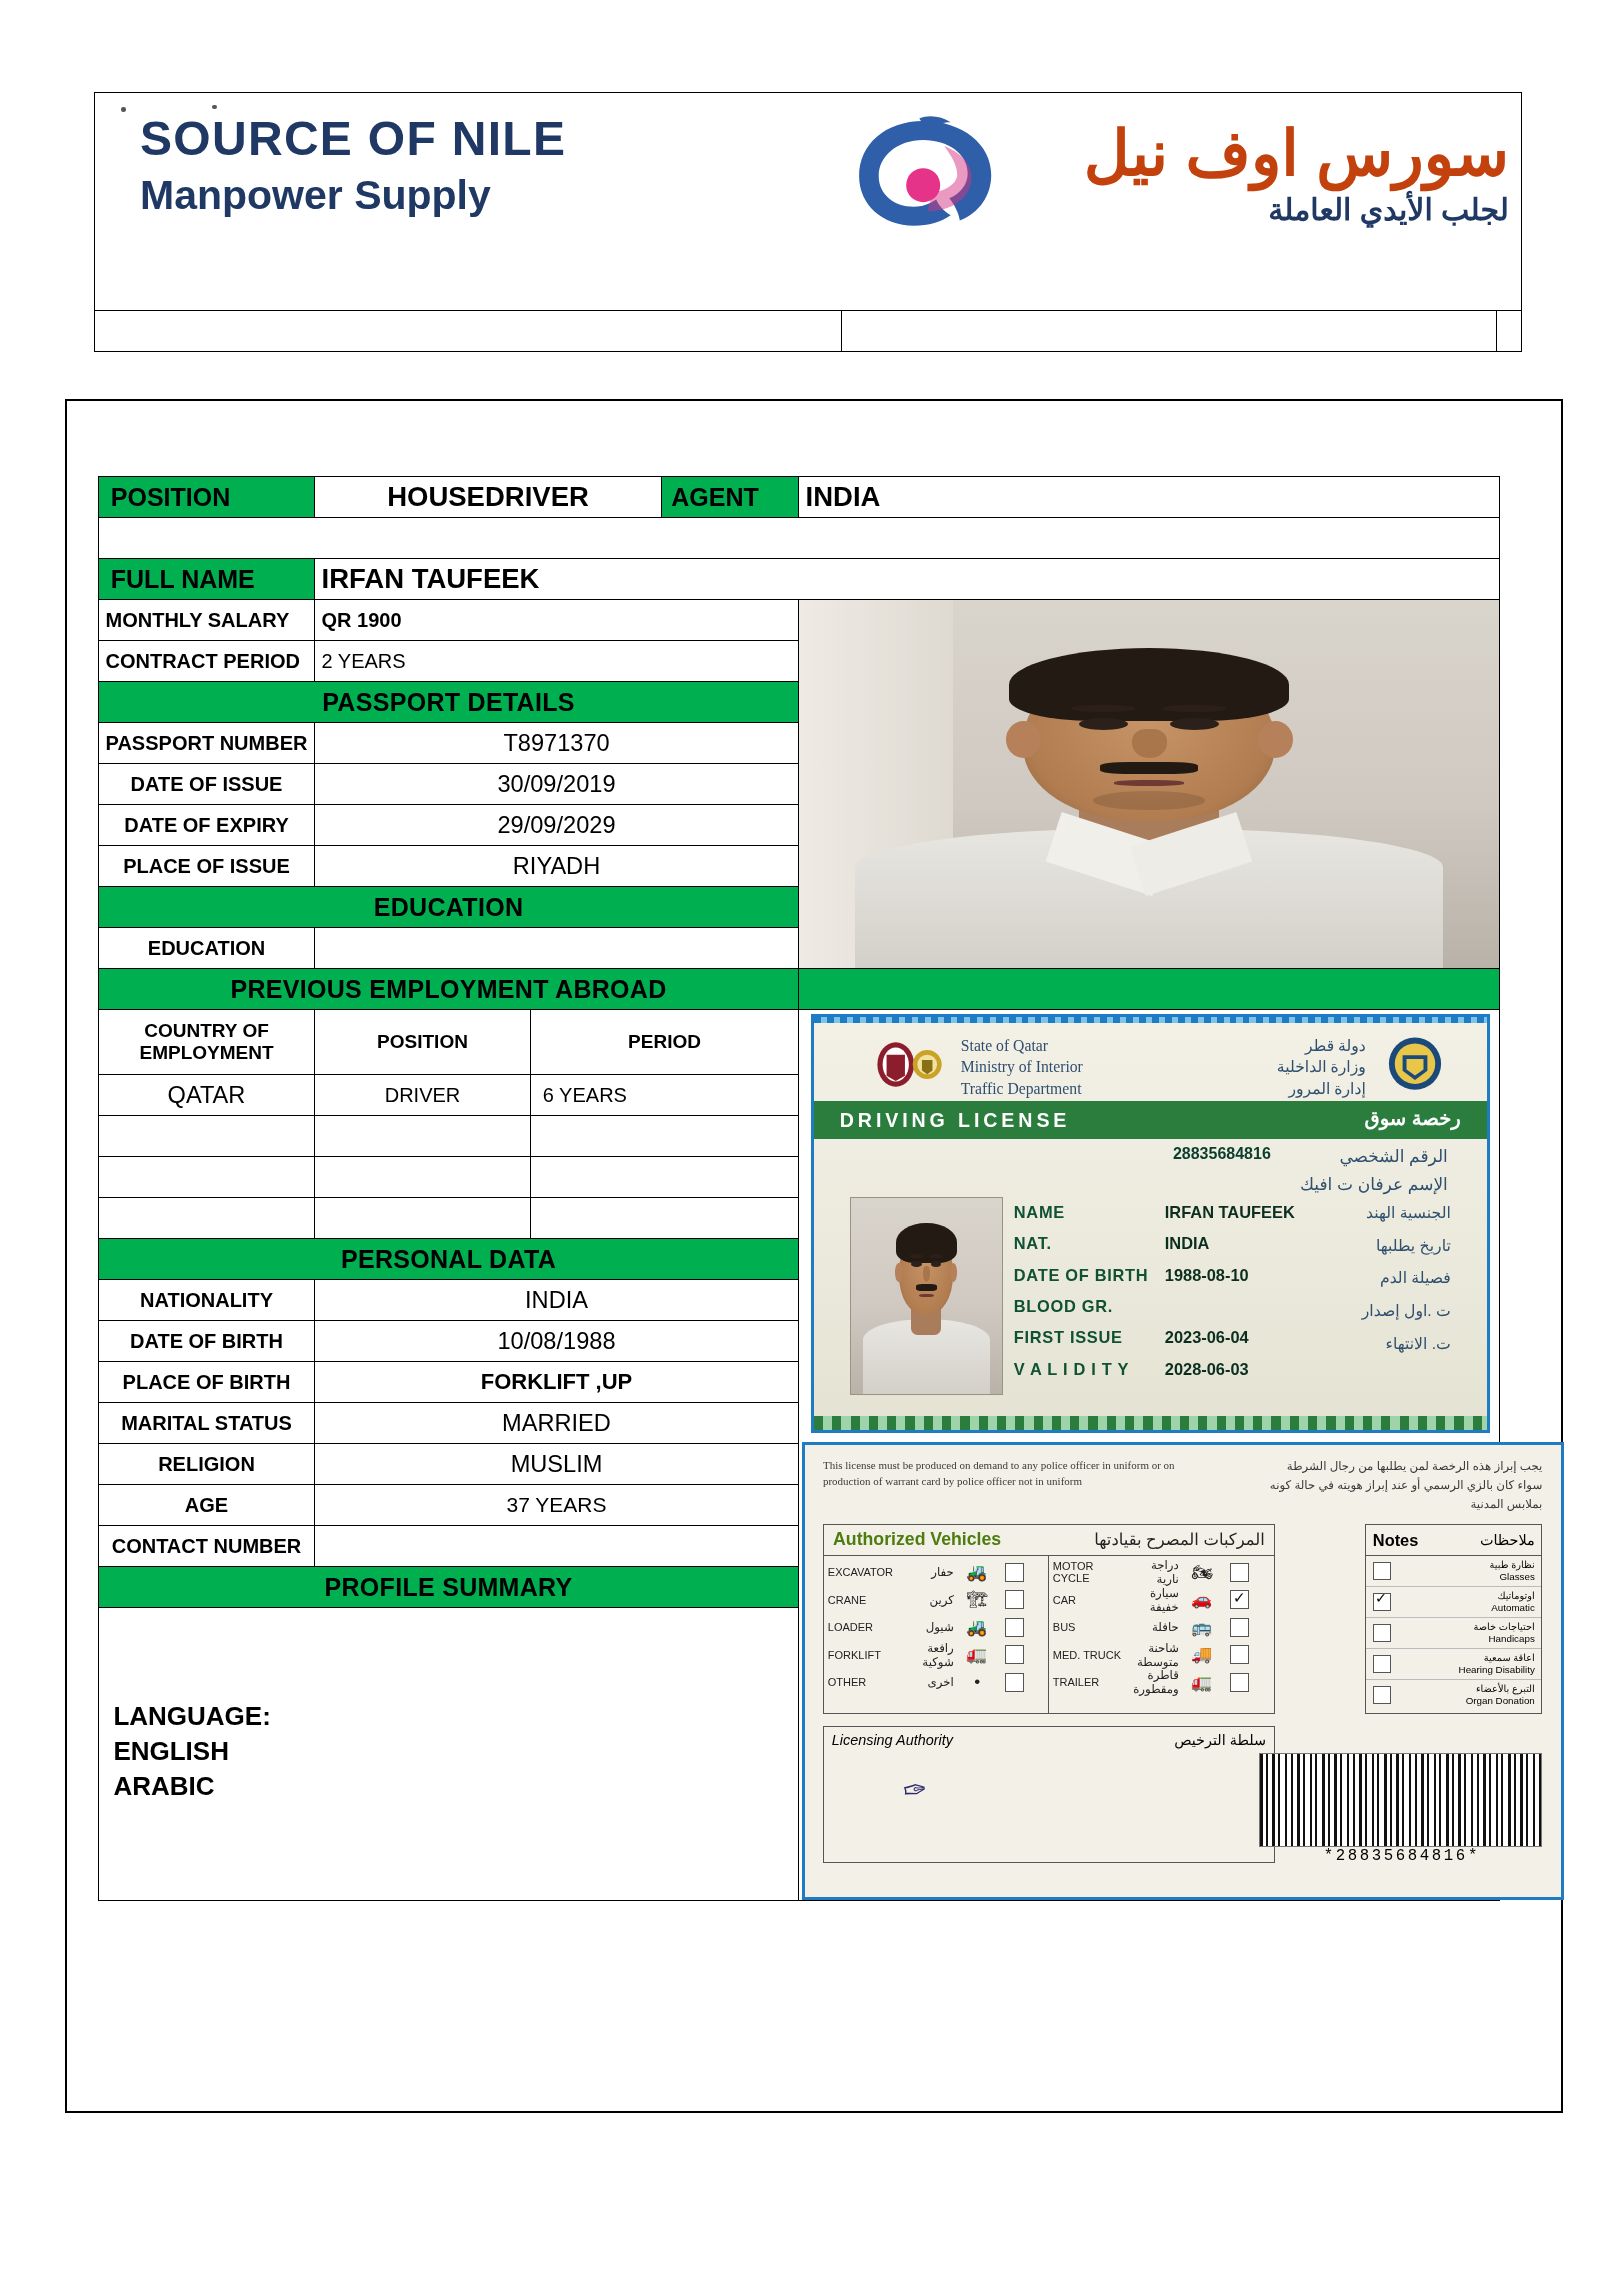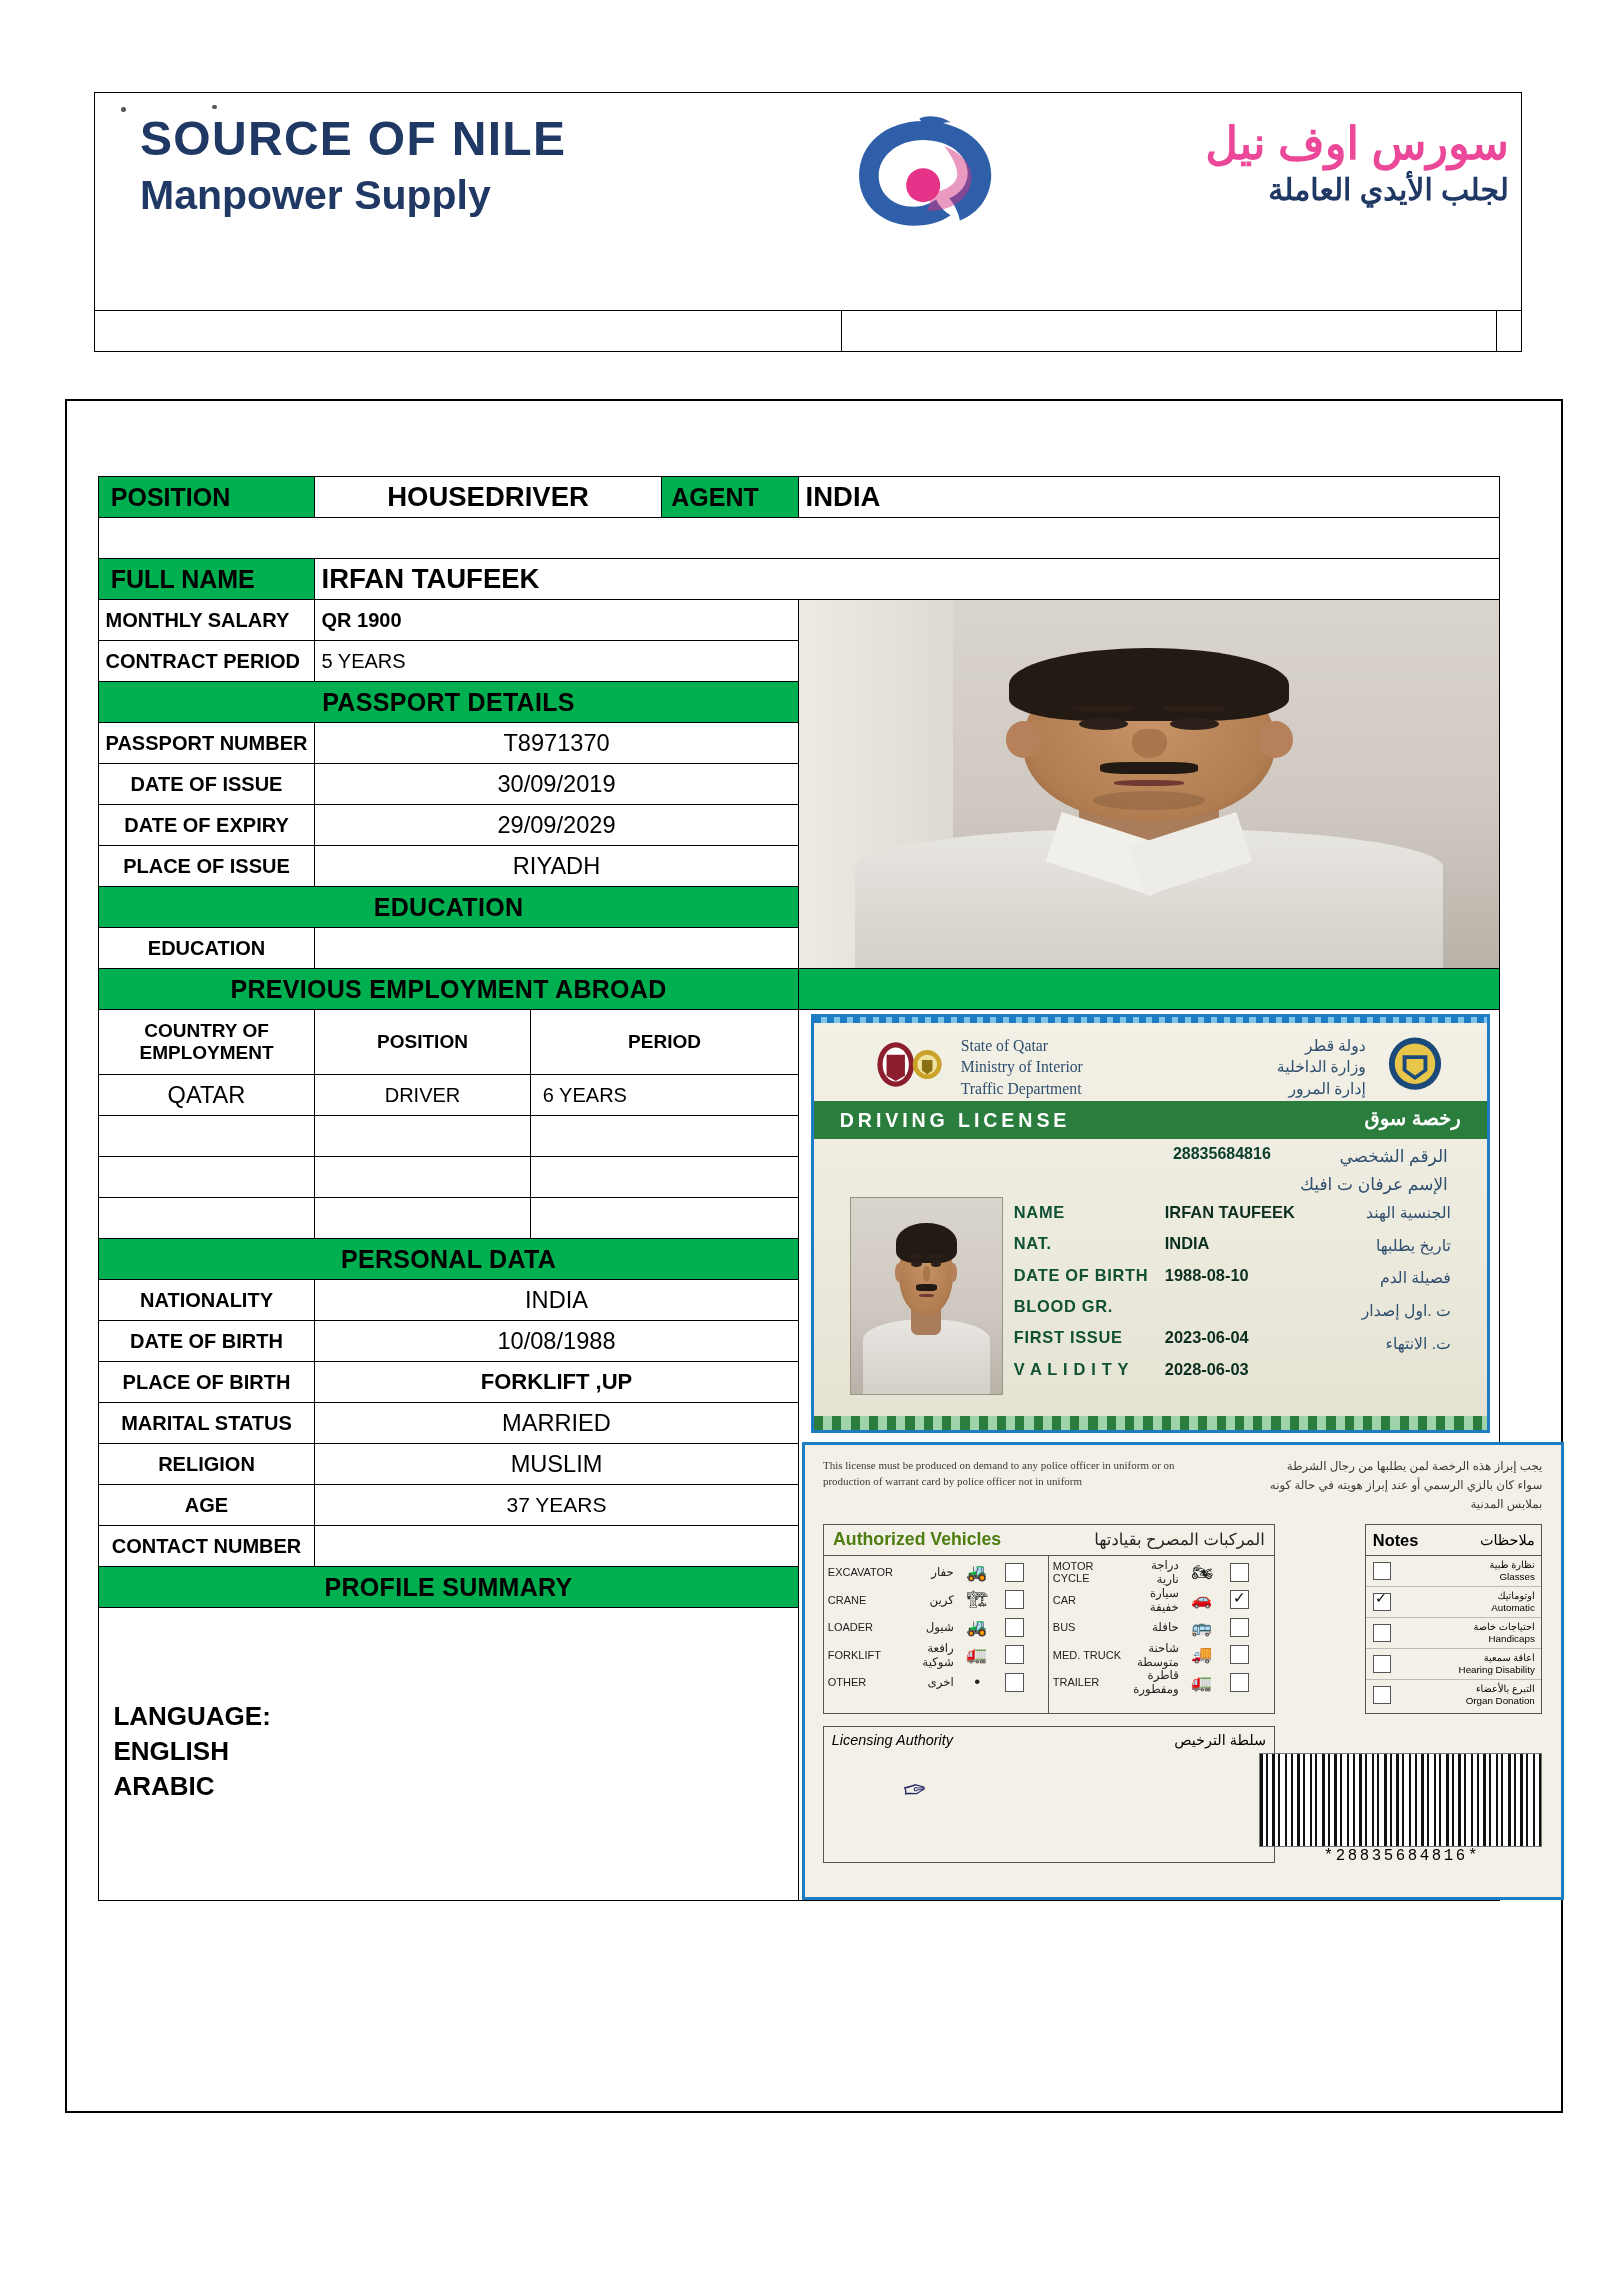--- a/index.html
+++ b/index.html
@@ -72,23 +72,23 @@
   .lh-mark svg { display:block; }
   .lh-ar {
     position: absolute;
     right: 26px;
     top: 26px;
     width: 497px;
     text-align: right;
     direction: rtl;
   }
   .lh-ar-1 {
-    font-size: 45px;
-    font-weight: bold;
-    color: #ec4899;
+    font-size: 63px;
+    font-weight: bold;
+    color: #c2410c;
     line-height: 1.1;
     white-space: nowrap;
   }
   .lh-ar-2 {
     font-size: 30px;
     font-weight: bold;
     color: #1f3864;
     line-height: 1.2;
     margin-top: 3.9px;
     white-space: nowrap;
@@ -518,21 +518,21 @@
               <div class="p-stache"></div>
               <div class="p-mouth"></div>
               <div class="p-chin"></div>
             </div>
           </div>
         </td>
       </tr>
 
       <tr>
         <td class="lbl-left">CONTRACT PERIOD</td>
-        <td class="val-left" colspan="3" style="font-size:20px;">5 YEARS</td>
+        <td class="val-left" colspan="3" style="font-size:20px;">2 YEARS</td>
       </tr>
 
       <tr>
         <td class="hdrband" colspan="4">PASSPORT DETAILS</td>
       </tr>
       <tr>
         <td class="lbl">PASSPORT NUMBER</td>
         <td class="val" colspan="3">T8971370</td>
       </tr>
       <tr>

